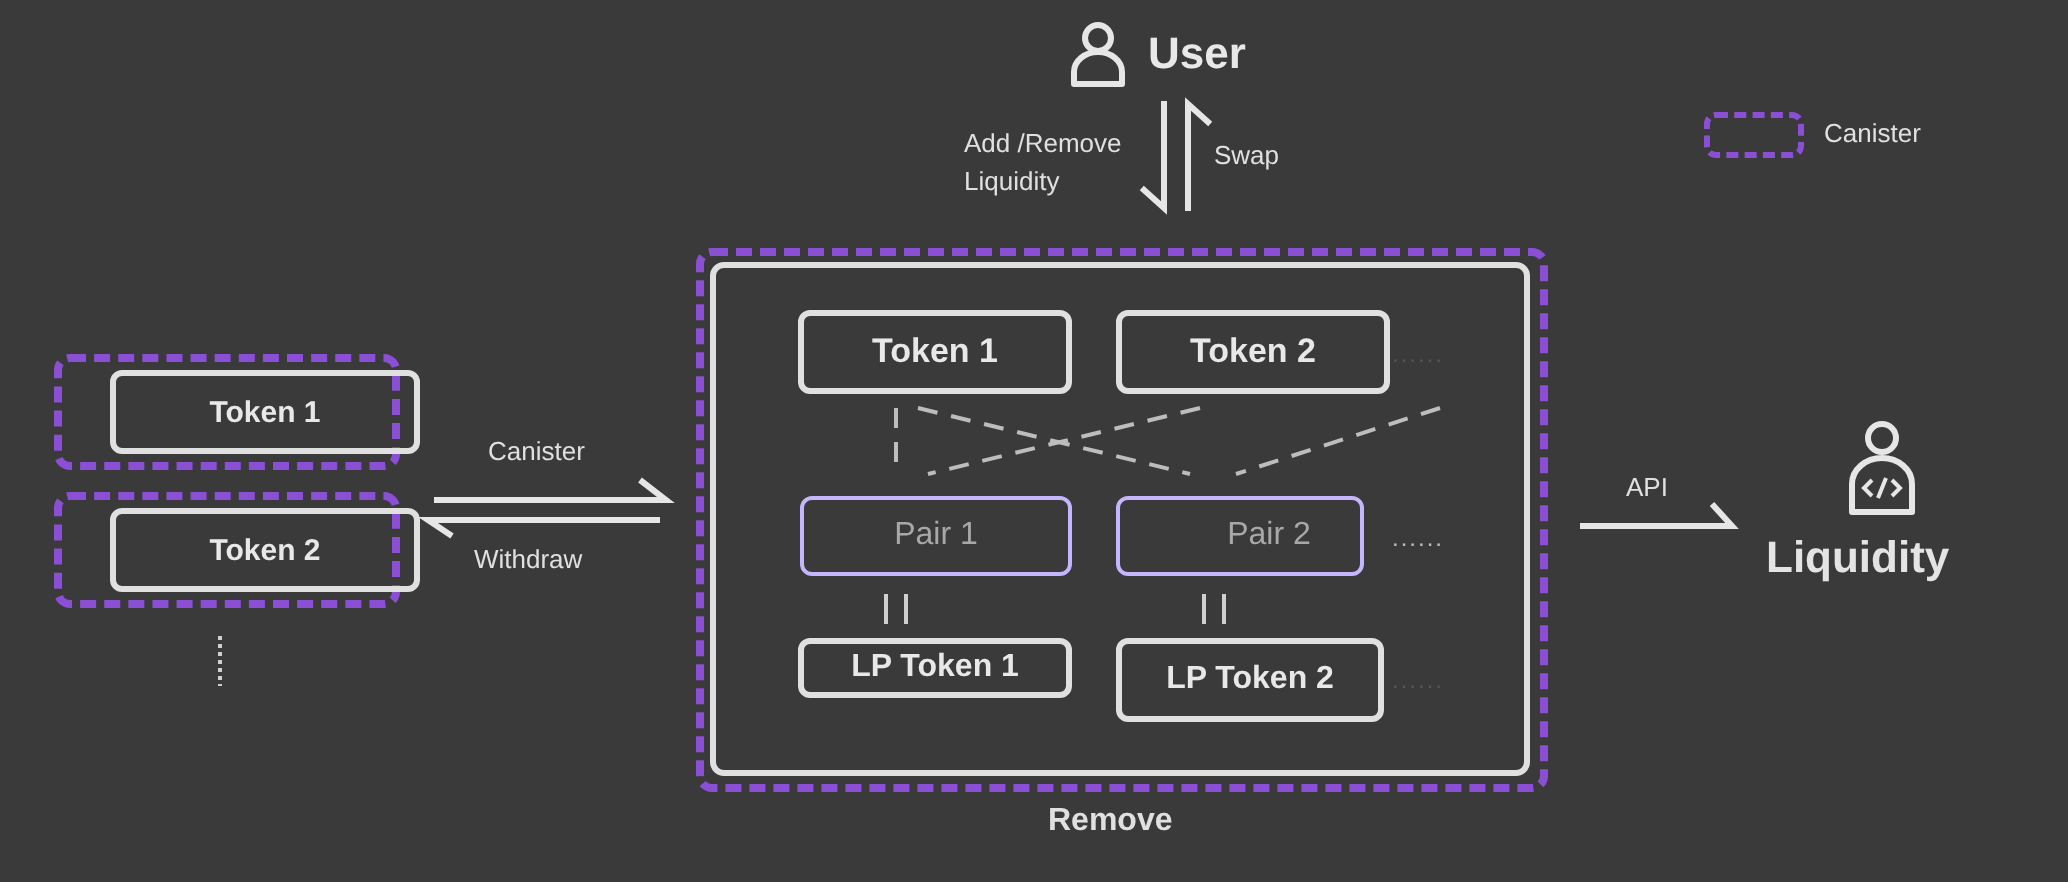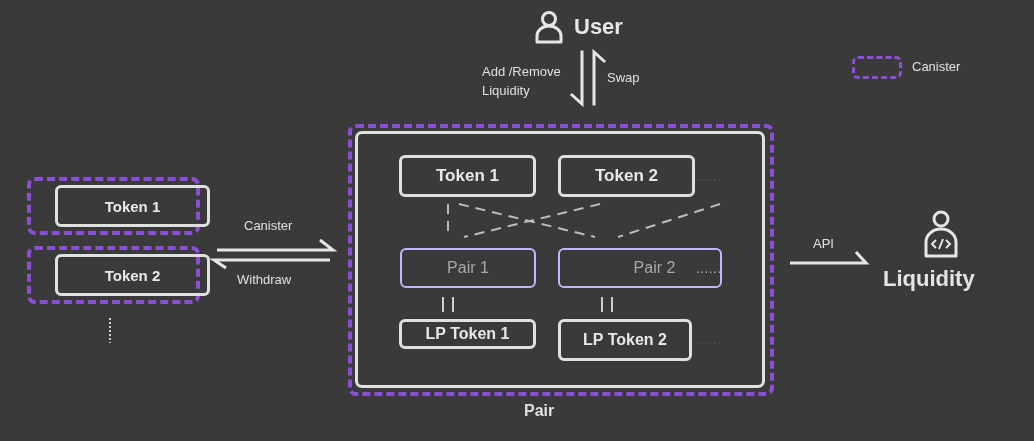--- a/index.html
+++ b/index.html
@@ -76,28 +76,28 @@
 <div class="label" style="left:237px;top:272px;">Withdraw</div>
 
 <div class="canister" style="left:348px;top:124px;width:426px;height:272px;"></div>
 <div class="abs" style="left:355px;top:131px;width:410px;height:257px;border:3px solid #e0e0e0;border-radius:7px;box-sizing:border-box;"></div>
 
 <div class="box" style="left:380px;top:155px;width:137px;height:42px;">Token 1</div>
 <div class="box" style="left:539px;top:155px;width:137px;height:42px;">Token 2</div>
 <div class="dots faint" style="left:696px;top:170px;">......</div>
 
 <div class="box faint" style="left:381px;top:248px;width:136px;height:40px;font-size:16px;">Pair 1</div>
-<div class="box faint" style="left:539px;top:248px;width:164px;height:40px;font-size:16px;padding-left:29px;">Pair 2</div>
+<div class="box faint" style="left:539px;top:248px;width:124px;height:40px;font-size:16px;padding-left:29px;">Pair 2</div>
 <div class="dots" style="left:696px;top:262px;">......</div>
 
 <div class="box" style="left:380px;top:319px;width:137px;height:30px;font-size:16px;">LP Token 1</div>
 <div class="box" style="left:539px;top:319px;width:134px;height:42px;font-size:16px;">LP Token 2</div>
 <div class="dots faint" style="left:696px;top:333px;">......</div>
 
-<div class="abs" style="left:524px;top:402px;font-size:16px;font-weight:bold;color:#e0e0e0;">Pair</div>
+<div class="abs" style="left:524px;top:402px;font-size:16px;font-weight:bold;color:#e0e0e0;">Remove</div>
 
 <div class="label" style="left:813px;top:236px;">API</div>
 <svg class="abs" width="40" height="48" viewBox="0 0 40 48" style="left:921px;top:210px;">
   <circle cx="20" cy="9" r="7" fill="none" stroke="#e6e6e6" stroke-width="3"></circle>
   <path d="M5 46 L5 32 A15 13 0 0 1 35 32 L35 46 Z" fill="none" stroke="#e6e6e6" stroke-width="3" stroke-linejoin="round"></path>
   <path d="M15 30 L11 34 L15 38 M25 30 L29 34 L25 38 M22 29 L18 39" fill="none" stroke="#e6e6e6" stroke-width="2"></path>
 </svg>
 <div class="abs" style="left:883px;top:266px;font-size:22px;font-weight:bold;color:#e4e4e4;">Liquidity</div>
 
 </body></html>

